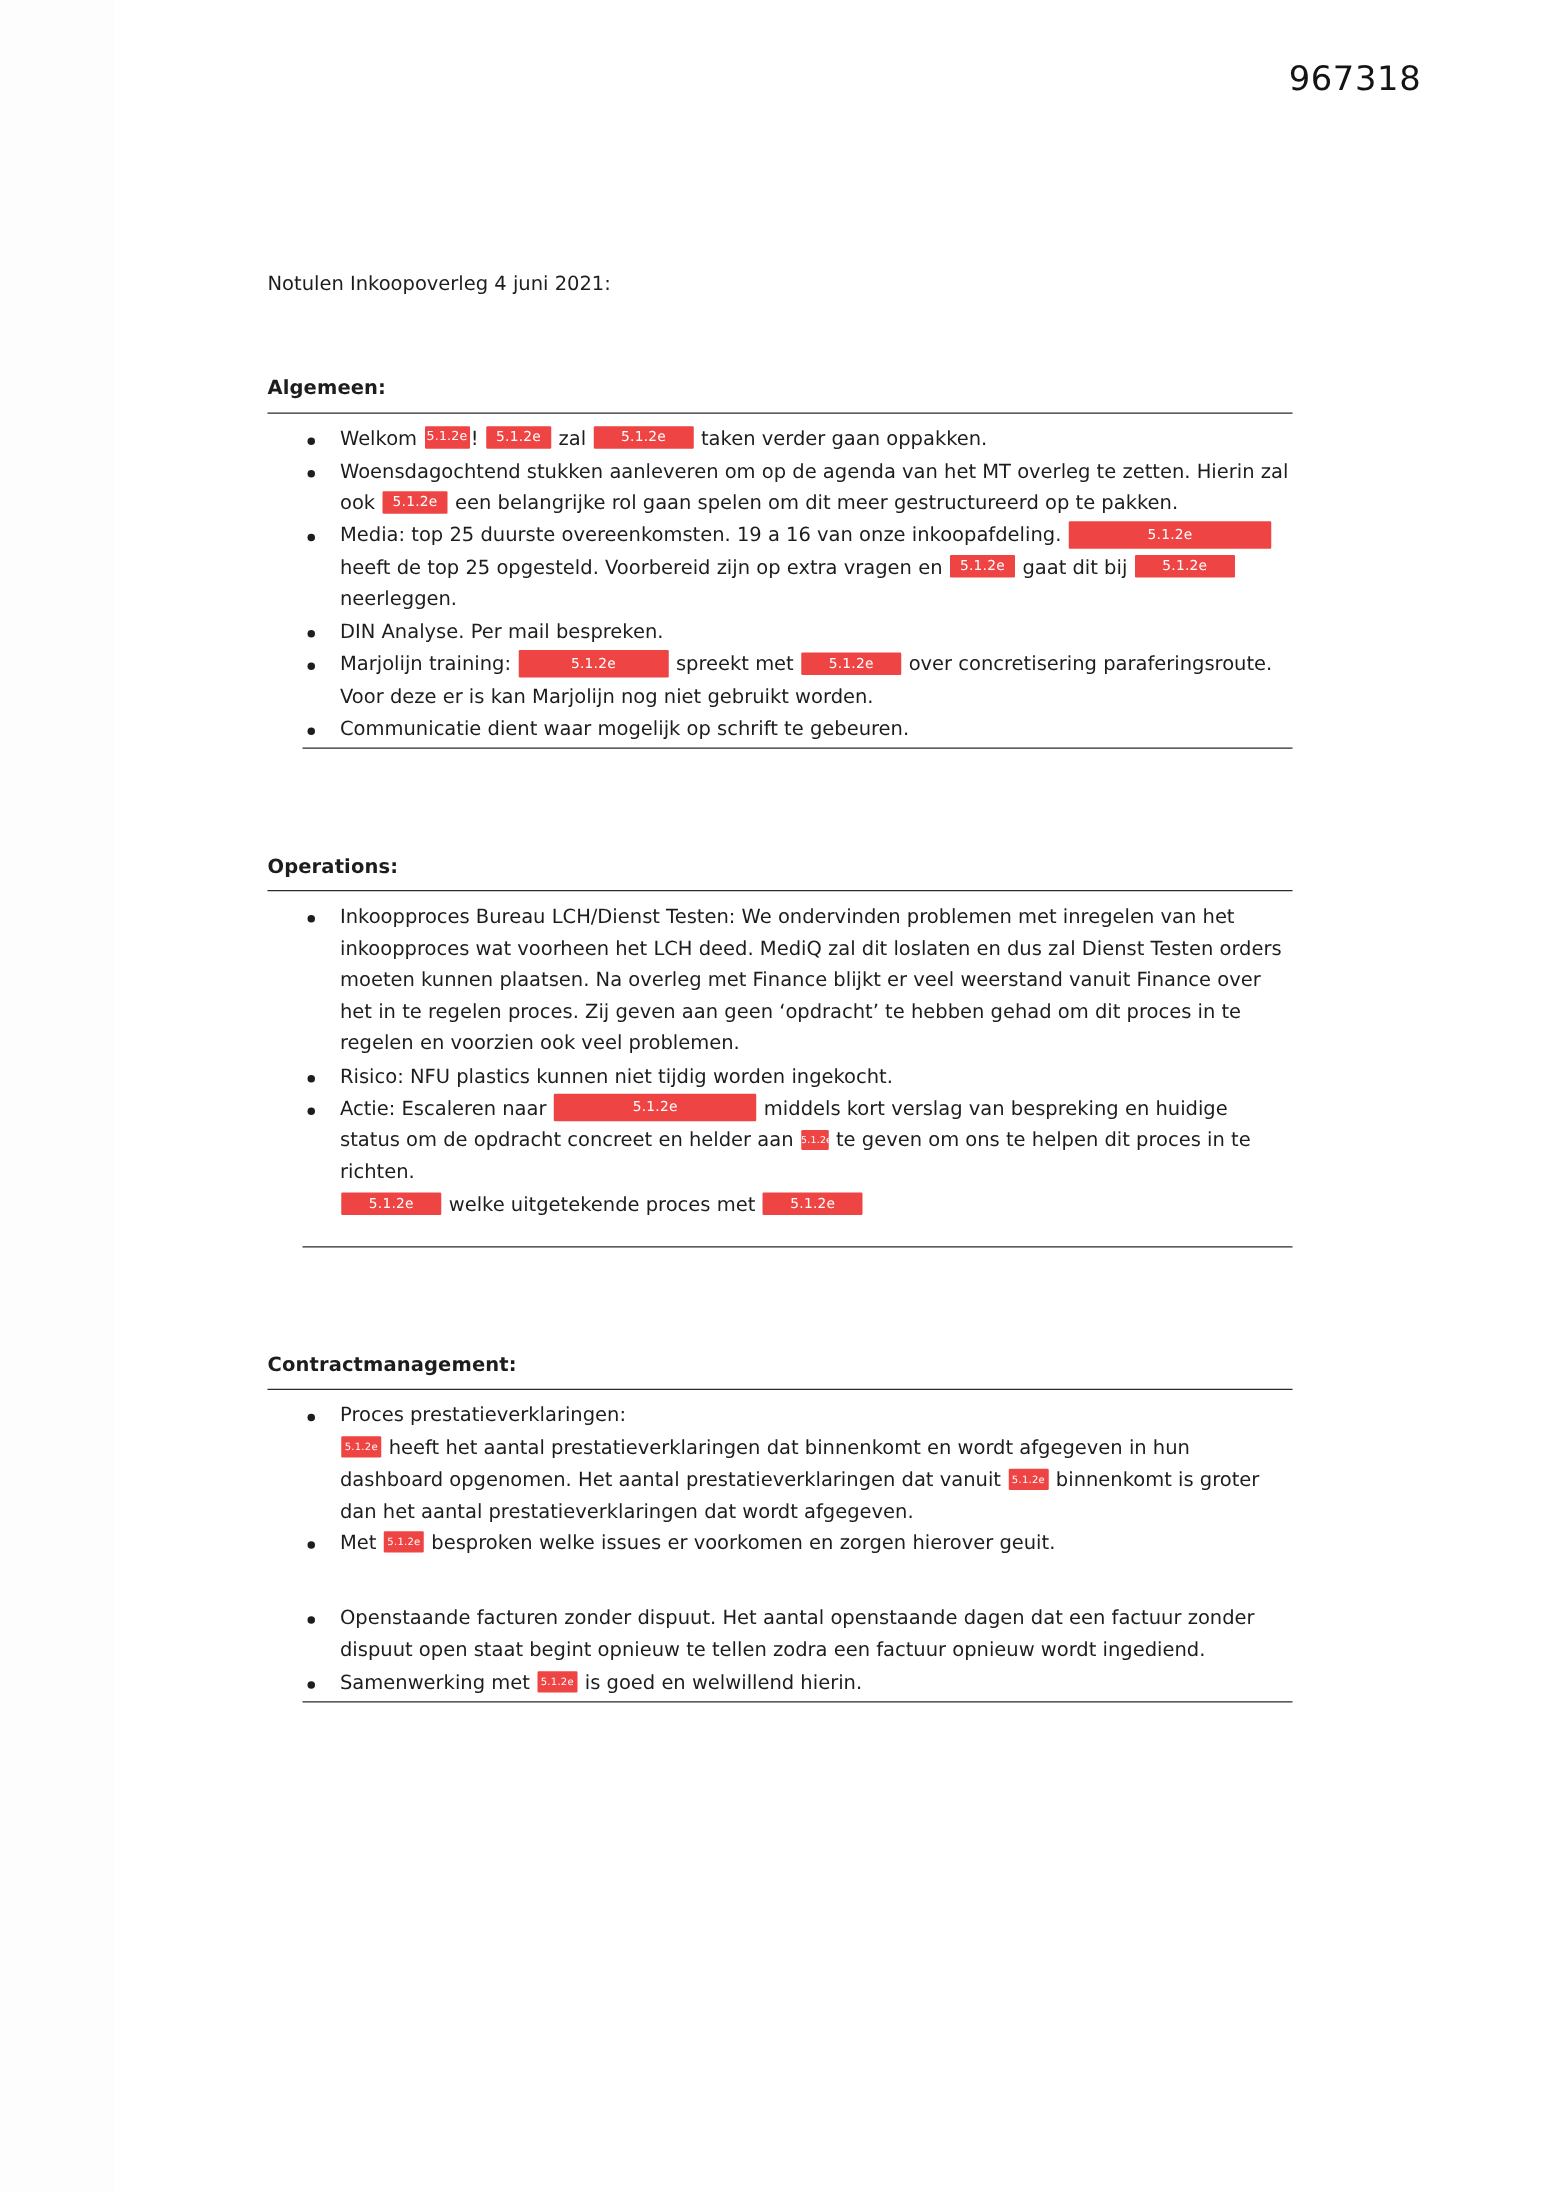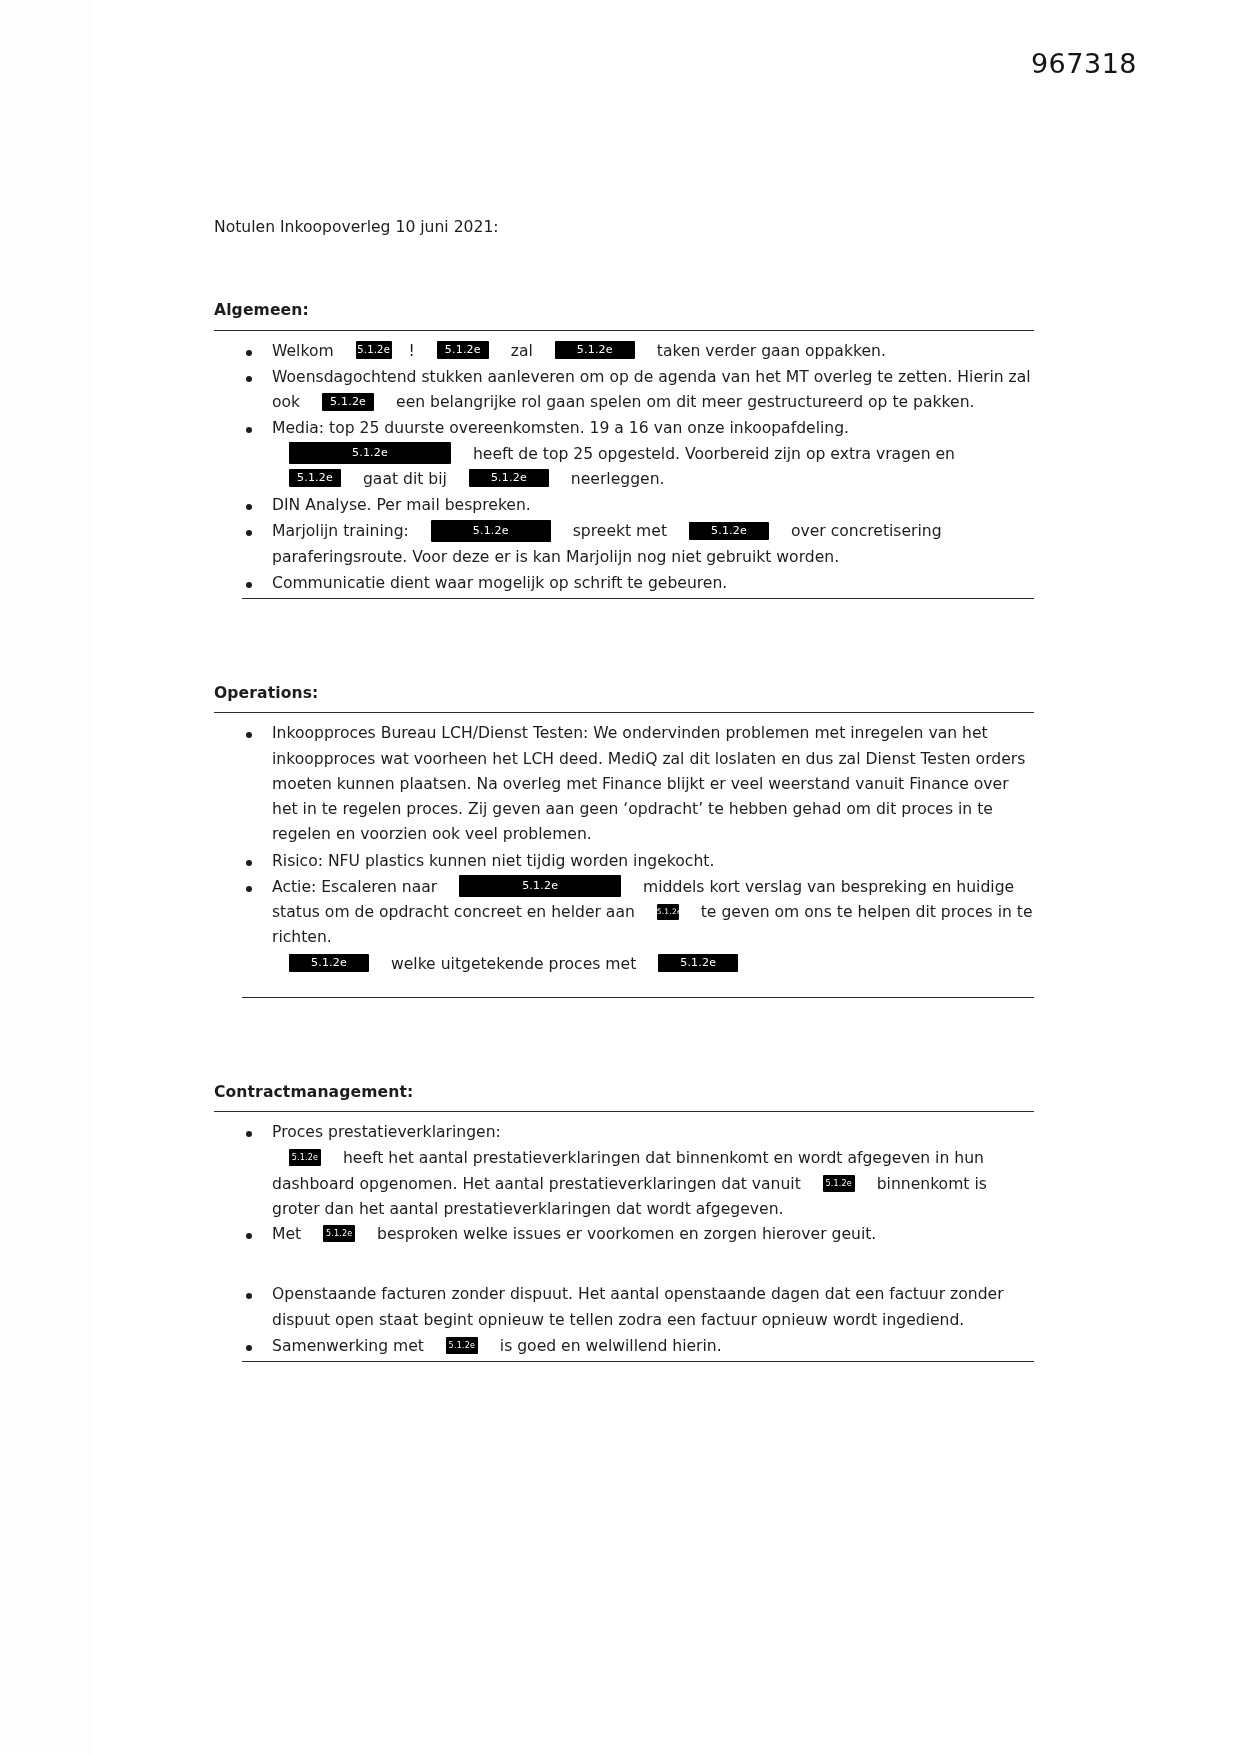--- a/index.html
+++ b/index.html
@@ -85,30 +85,30 @@
     position: absolute;
     left: 32px;
     top: 11px;
     width: 6px;
     height: 6px;
     border-radius: 50%;
     background: #1d1d1d;
   }
   .redact {
     display: inline-block;
-    background: #000000;
+    background: #ef4444;
     color: #ffffff;
     font-size: 11px;
     font-family: "DejaVu Sans", sans-serif;
     text-align: center;
     vertical-align: middle;
     line-height: 18px;
     height: 18px;
     border-radius: 1px;
-    margin: 0 17px;
+    margin: 0 1px;
     position: relative;
     top: -1px;
     letter-spacing: 0.2px;
     overflow: hidden;
     white-space: nowrap;
   }
   .redact.w-sm { width: 36px; font-size: 10px; }
   .redact.w-md { width: 52px; }
   .redact.w-lg { width: 80px; }
   .redact.w-xl { width: 120px; }
@@ -125,21 +125,21 @@
 </style>
 </head>
 <body>
 
 <div class="page">
   <div class="scan-edge-left"></div>
 
   <div class="doc-number">967318</div>
 
   <div class="content">
-    <div class="meeting-title">Notulen Inkoopoverleg 10 juni 2021:</div>
+    <div class="meeting-title">Notulen Inkoopoverleg 4 juni 2021:</div>
     <div id="sections-root">
         <div class="section">
           <div class="section-heading">Algemeen:</div>
           <hr class="section-rule">
           <ul class="bullets">
             <li><span>Welkom </span><span class="redact w-sm">5.1.2e</span><span>! </span><span class="redact w-md">5.1.2e</span><span> zal </span><span class="redact w-lg">5.1.2e</span><span> taken verder gaan oppakken.</span></li>
             <li><span>Woensdagochtend stukken aanleveren om op de agenda van het MT overleg te zetten. Hierin zal ook </span><span class="redact w-md">5.1.2e</span><span> een belangrijke rol gaan spelen om dit meer gestructureerd op te pakken.</span></li>
             <li><span>Media: top 25 duurste overeenkomsten. 19 a 16 van onze inkoopafdeling. </span><span class="redact w-xxl tall">5.1.2e</span><span> heeft de top 25 opgesteld. Voorbereid zijn op extra vragen en </span><span class="redact w-md">5.1.2e</span><span> gaat dit bij </span><span class="redact w-lg">5.1.2e</span><span> neerleggen.</span></li>
             <li><span>DIN Analyse. Per mail bespreken.</span></li>
             <li><span>Marjolijn training: </span><span class="redact w-xl tall">5.1.2e</span><span> spreekt met </span><span class="redact w-lg">5.1.2e</span><span> over concretisering paraferingsroute. Voor deze er is kan Marjolijn nog niet gebruikt worden.</span></li>

